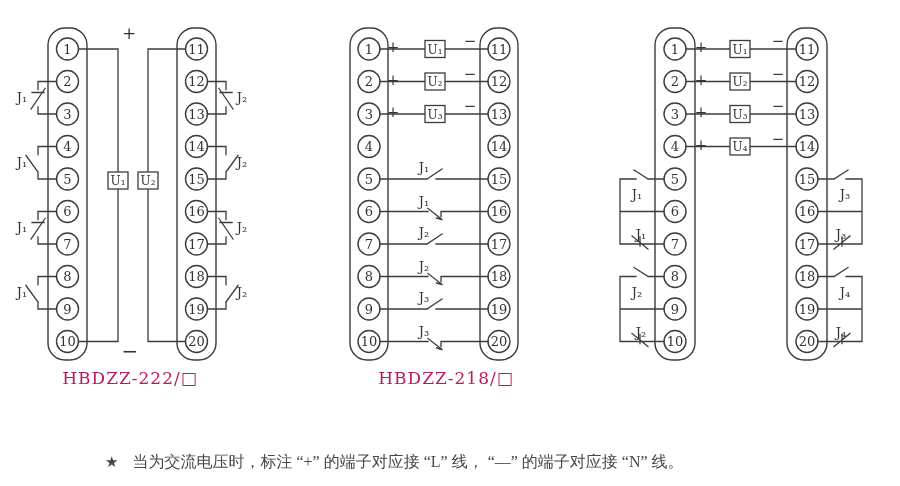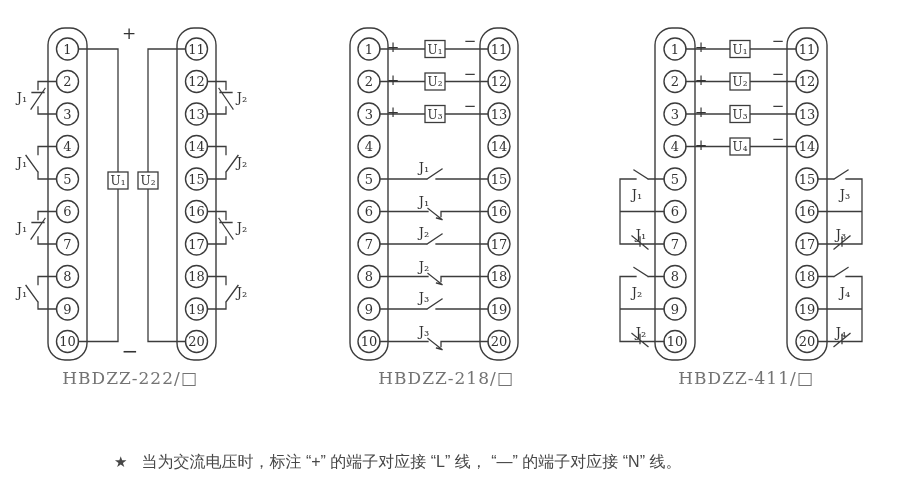--- a/index.html
+++ b/index.html
@@ -6,23 +6,23 @@
   .stage{position:relative;width:900px;height:486px;background:#ffffff;overflow:hidden;
          font-family:"DejaVu Sans",sans-serif;}
   svg{position:absolute;left:0;top:0;}
   .w{fill:none;stroke:#3c3c3c;stroke-width:1.3;stroke-linecap:square;}
   .blk{fill:none;stroke:#3c3c3c;stroke-width:1.4;}
   .c{fill:#ffffff;stroke:#3c3c3c;stroke-width:1.4;}
   .ub{fill:#ffffff;stroke:#3c3c3c;stroke-width:1.3;}
   .t{fill:#333333;font-family:"DejaVu Serif","DejaVu Sans",serif;}
   .caption{position:absolute;top:368px;transform:translateX(-50%);
            font-family:"DejaVu Serif","DejaVu Sans",serif;
-           font-size:17px;color:#737373;letter-spacing:1px;white-space:nowrap;}
-  .note{position:absolute;left:114px;top:452px;font-size:16px;color:#474747;
-        font-family:Liberation Sans, sans-serif;white-space:nowrap;}
+           font-size:17px;color:#be185d;letter-spacing:1px;white-space:nowrap;}
+  .note{position:absolute;left:105px;top:452px;font-size:16px;color:#474747;
+        font-family:Liberation Serif, serif;white-space:nowrap;}
   .note .star{margin-right:14px;font-size:15px;color:#474747;}
 </style>
 </head>
 <body>
 
 <div class="stage">
   <svg id="dsvg" width="900" height="440" viewBox="0 0 900 440">
       <rect x="48" y="28" width="39" height="332" rx="17" ry="17" class="blk"></rect>
       <rect x="177" y="28" width="39" height="332" rx="17" ry="17" class="blk"></rect>
       <circle cx="67.5" cy="49" r="11" class="c"></circle>
@@ -237,17 +237,16 @@
       <text x="641" y="336.5" class="t" font-size="13" text-anchor="middle">J₂</text>
       <path d="M818 179 H834 M834 179 L848 170 M846 179 H862 M862 179 V244 M862 211.5 H818 M862 244 H818 M842 237 V246 M850 236 L834 249" class="w"></path>
       <text x="845" y="199.25" class="t" font-size="13" text-anchor="middle">J₃</text>
       <text x="841" y="239" class="t" font-size="13" text-anchor="middle">J₃</text>
       <path d="M818 276.5 H834 M834 276.5 L848 267.5 M846 276.5 H862 M862 276.5 V341.5 M862 309 H818 M862 341.5 H818 M842 334.5 V343.5 M850 333.5 L834 346.5" class="w"></path>
       <text x="845" y="296.75" class="t" font-size="13" text-anchor="middle">J₄</text>
       <text x="841" y="336.5" class="t" font-size="13" text-anchor="middle">J₄</text>
     </svg>
   <div class="caption" style="left:130px">HBDZZ-222/□</div>
   <div class="caption" style="left:446px">HBDZZ-218/□</div>
-  <div class="caption" style="left:746px">HBDZZ-411/□</div>
   <div class="note">
     <span class="star">★</span><span>当为交流电压时，标注 “+” 的端子对应接 “L” 线， “—” 的端子对应接 “N” 线。</span>
   </div>
 </div>
 
 </body></html>

